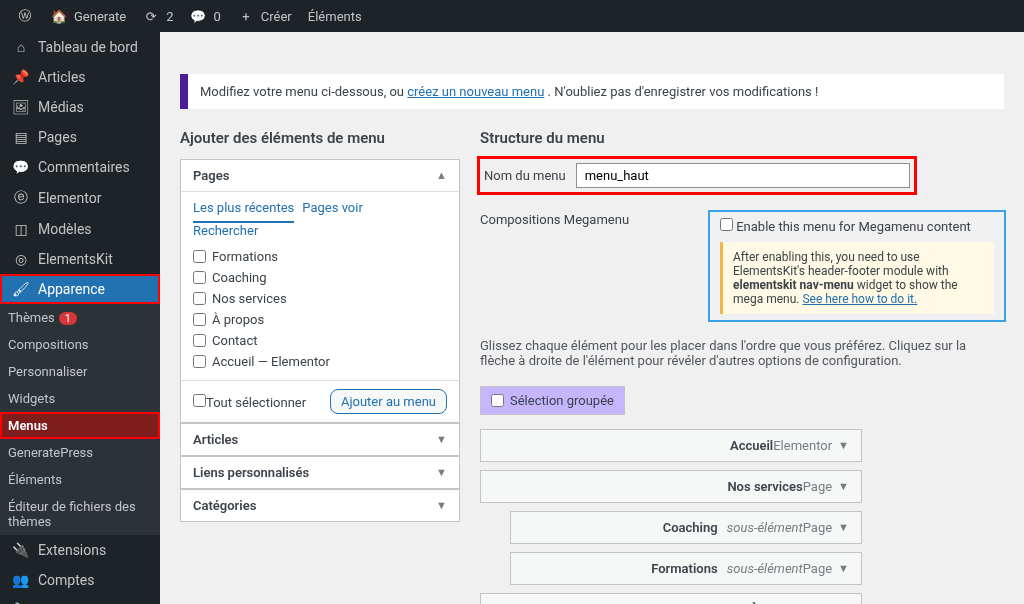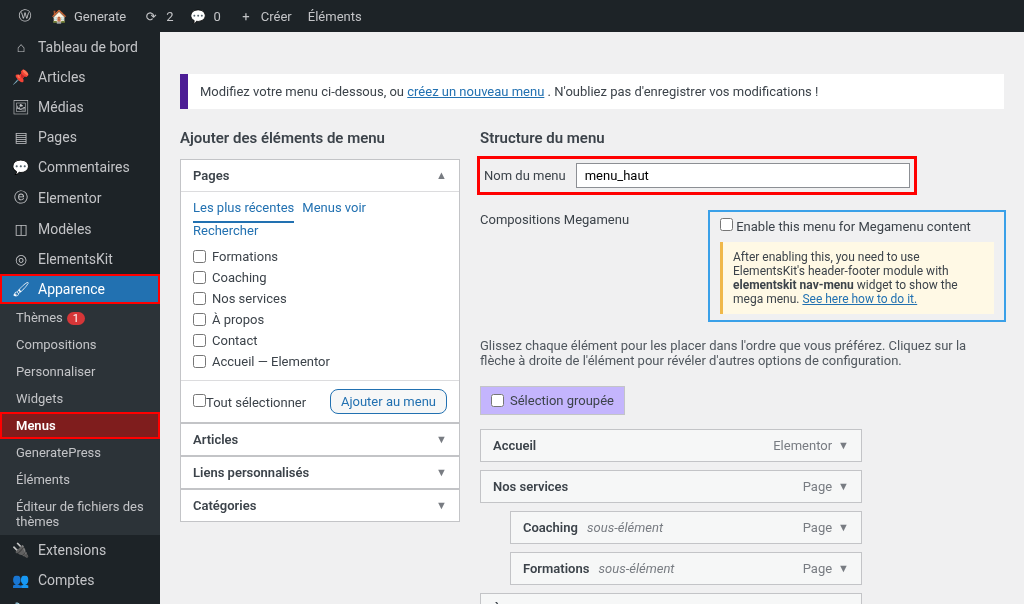--- a/index.html
+++ b/index.html
@@ -8,21 +8,21 @@
     
     .admin-bar { background: #1d2327; height: 32px; display: flex; align-items: center; padding: 0 8px; font-size: 13px; color: #c3c4c7; }
     .admin-bar-item { display: flex; align-items: center; gap: 6px; padding: 0 8px; cursor: pointer; }
 
     
     .sidebar { width: 160px; background: #1d2327; position: fixed; top: 32px; bottom: 0; left: 0; color: #c3c4c7; font-size: 14px; overflow-y: auto; }
     .sidebar-item { display: flex; align-items: center; gap: 8px; padding: 7px 12px; cursor: pointer; }
     .sidebar-item.active { background: #2271b1; color: #fff; }
     .sidebar-item.highlighted { outline: 2px solid red; outline-offset: -2px; }
     .sidebar-sub { display: flex; flex-direction: column; background: #2c3338; }
-    .sidebar-sub-item { padding: 6px 12px 6px 16px; font-size: 13px; color: #c3c4c7; cursor: pointer; }
+    .sidebar-sub-item { padding: 6px 12px 6px 8px; font-size: 13px; color: #c3c4c7; cursor: pointer; }
     .sidebar-sub-item.selected { color: #fff; font-weight: 600; background: #7f1d1d; }
     .sidebar-sub-item.highlighted { outline: 2px solid red; outline-offset: -2px; }
     .badge { background: #d63638; color: #fff; border-radius: 10px; padding: 0 6px; font-size: 11px; margin-left: 4px; }
 
     
     .main { margin-left: 160px; padding: 10px 20px 40px; margin-top: 32px; }
     .notice { background: #fff; border-left: 8px solid #4c1d95; padding: 10px 12px; margin-bottom: 20px; font-size: 13px; }
     .notice a { color: #2271b1; text-decoration: underline; }
 
     .columns { display: flex; gap: 20px; }
@@ -55,21 +55,21 @@
     .megamenu-left { width: 210px; font-size: 13px; }
     .megamenu-right { flex: 1; outline: 2px solid #3aa0e8; padding: 6px 10px; font-size: 13px; display: flex; flex-direction: column; gap: 8px; }
     .megamenu-hint { border-left: 3px solid #f0b849; background: #fff9e5; padding: 8px 10px; font-size: 12px; }
     .megamenu-hint a { color: #2271b1; text-decoration: underline; }
 
     .instructions { font-size: 13px; margin: 18px 0; color: #50575e; }
 
     .grouped { display: inline-flex; align-items: center; gap: 6px; border: 1px solid #c3c4c7; background: #c4b5fd; padding: 6px 10px; font-size: 13px; cursor: pointer; }
 
     .menu-items { margin: 14px 0; }
-    .menu-item { background: #f6f7f7; border: 1px solid #c3c4c7; display: flex; align-items: center; justify-content: space-between; padding: 8px 12px; margin-bottom: 8px; font-size: 13px; cursor: move; width: 382px; }
+    .menu-item { background: #f6f7f7; border: 1px solid #c3c4c7; display: flex; align-items: center; justify-content: flex-end; padding: 8px 12px; margin-bottom: 8px; font-size: 13px; cursor: move; width: 382px; }
     .menu-item.indent { margin-left: 30px; width: 352px; }
     .menu-item .title { font-weight: 600; }
     .menu-item .sub { font-style: italic; color: #787c82; margin-left: 6px; font-weight: normal; }
     .menu-item .type { color: #787c82; display: flex; align-items: center; gap: 6px; }
     .chevron { color: #787c82; font-size: 11px; }
 
     .icon { display: inline-block; width: 18px; text-align: center; }
   </style>
 </head>
 <body>
@@ -174,21 +174,21 @@
     <div class="col-left">
       <h3 class="section-title">Ajouter des éléments de menu</h3>
 
       <div class="postbox">
         <div class="postbox-header">
           <span>Pages</span>
           <span class="chevron">▲</span>
         </div>
         <div class="tabs">
           <span class="tab active">Les plus récentes</span>
-          <span class="tab">Menus voir</span>
+          <span class="tab">Pages voir</span>
         </div>
         <div class="tabs" style="padding-top:0;">
           <span class="tab">Rechercher</span>
         </div>
         <div class="page-list" id="pages-list">
             <label>
               <input type="checkbox" style="">
               <span>Formations</span>
             </label>
             <label>

